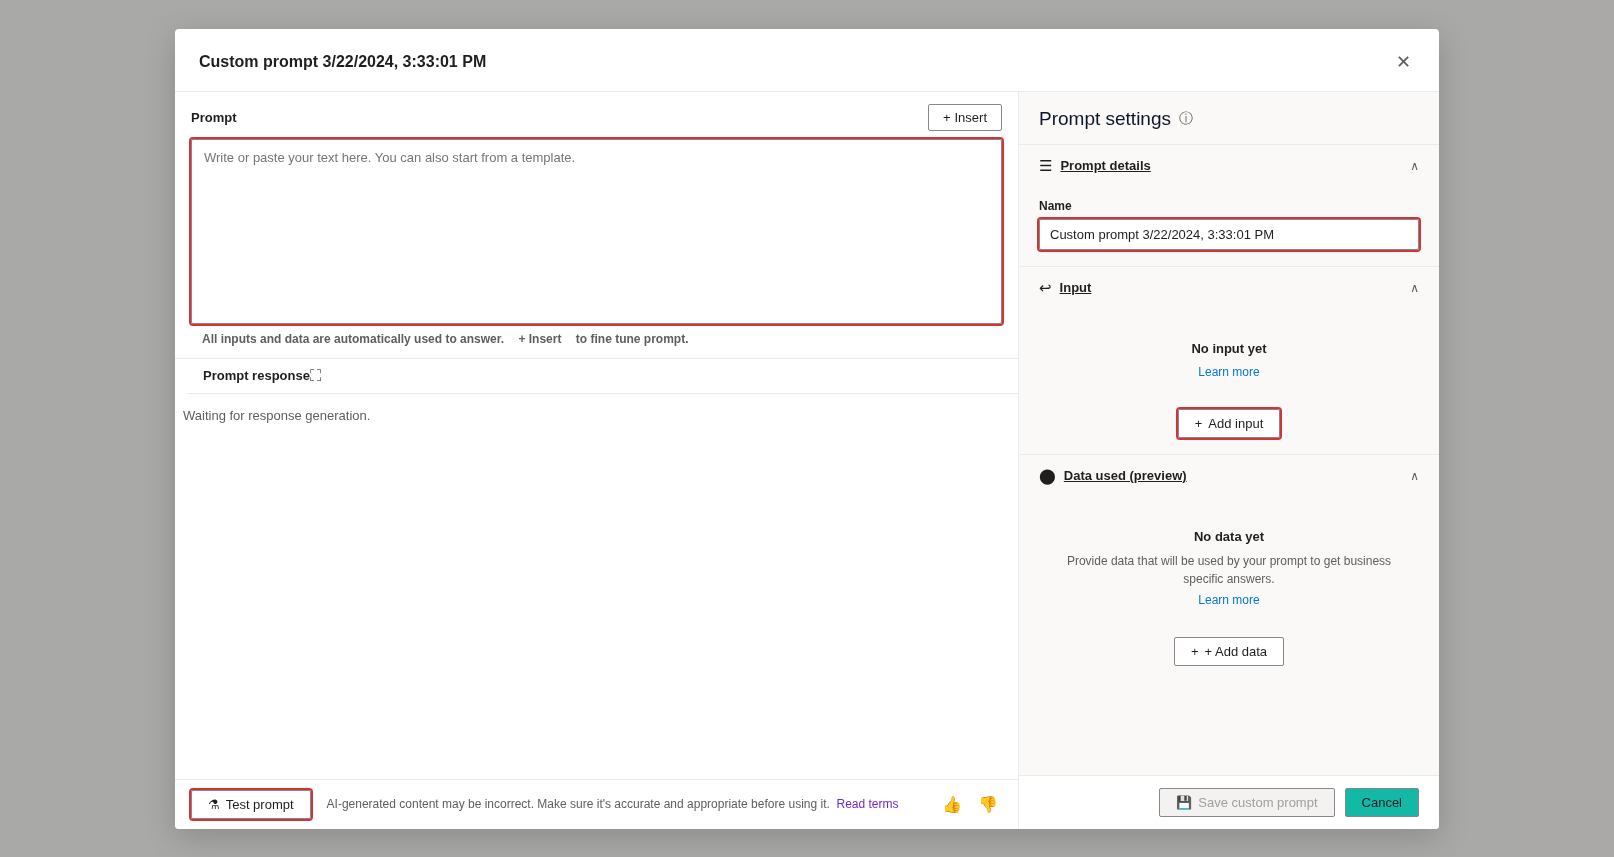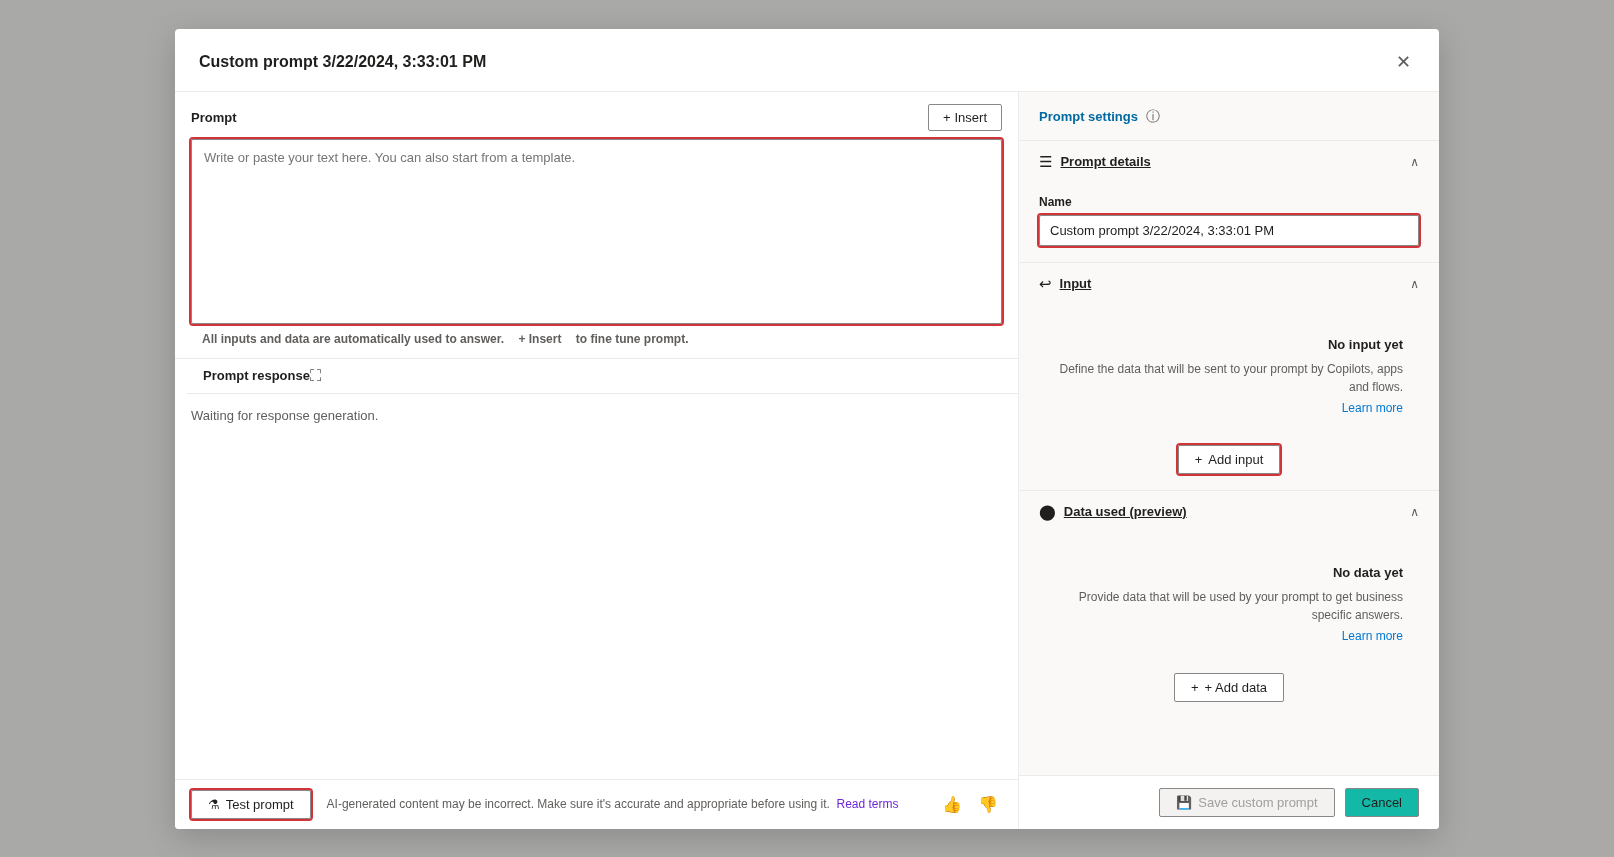--- a/index.html
+++ b/index.html
@@ -144,21 +144,21 @@
       font-weight: 600;
       color: #201f1e;
     }
     .expand-icon {
       color: #605e5c;
       cursor: pointer;
       font-size: 16px;
     }
     .response-body {
       flex: 1;
-      padding: 14px 16px;
+      padding: 14px 8px;
       color: #605e5c;
       font-size: 13px;
     }
     .modal-footer {
       display: flex;
       align-items: center;
       padding: 10px 16px;
       border-top: 1px solid #edebe9;
       gap: 16px;
       background: #fff;
@@ -209,23 +209,23 @@
       background: #faf9f8;
       overflow-y: auto;
     }
     .settings-header {
       display: flex;
       align-items: center;
       gap: 8px;
       padding: 16px 20px 14px 20px;
     }
     .settings-title {
-      font-size: 13px;
-      font-weight: 700;
-      color: #0369a1;
+      font-size: 19px;
+      font-weight: 400;
+      color: #0f172a;
     }
     .info-icon {
       color: #605e5c;
       font-size: 14px;
       cursor: pointer;
     }
     .accordion-section {
       border-top: 1px solid #edebe9;
     }
     .accordion-header {
@@ -270,21 +270,21 @@
       border: 1px solid #8a8886;
       border-radius: 2px;
       padding: 7px 10px;
       font-size: 13px;
       font-family: inherit;
       color: #201f1e;
       background: #fff;
       outline: 2px solid #d13438;
     }
     .empty-state {
-      text-align: right;
+      text-align: center;
       padding: 20px 16px;
     }
     .empty-state-title {
       font-size: 13px;
       font-weight: 600;
       color: #201f1e;
       margin-bottom: 8px;
     }
     .empty-state-desc {
       font-size: 12px;
@@ -451,21 +451,20 @@
           <div class="accordion-header">
             <div class="accordion-title-row">
               <span class="accordion-icon">↩</span>
               <span class="accordion-title">Input</span>
             </div>
             <span class="chevron-icon">∧</span>
           </div>
           <div class="accordion-content">
             <div class="empty-state">
               <div class="empty-state-title">No input yet</div>
-              <div class="empty-state-desc">Define the data that will be sent to your prompt by Copilots, apps and flows.</div>
               <a href="#" class="empty-state-link">Learn more</a>
             </div>
             <button class="add-input-btn">
               <span>+</span>
               <span>Add input</span>
             </button>
           </div>
         </div>
 
         <div class="accordion-section">

